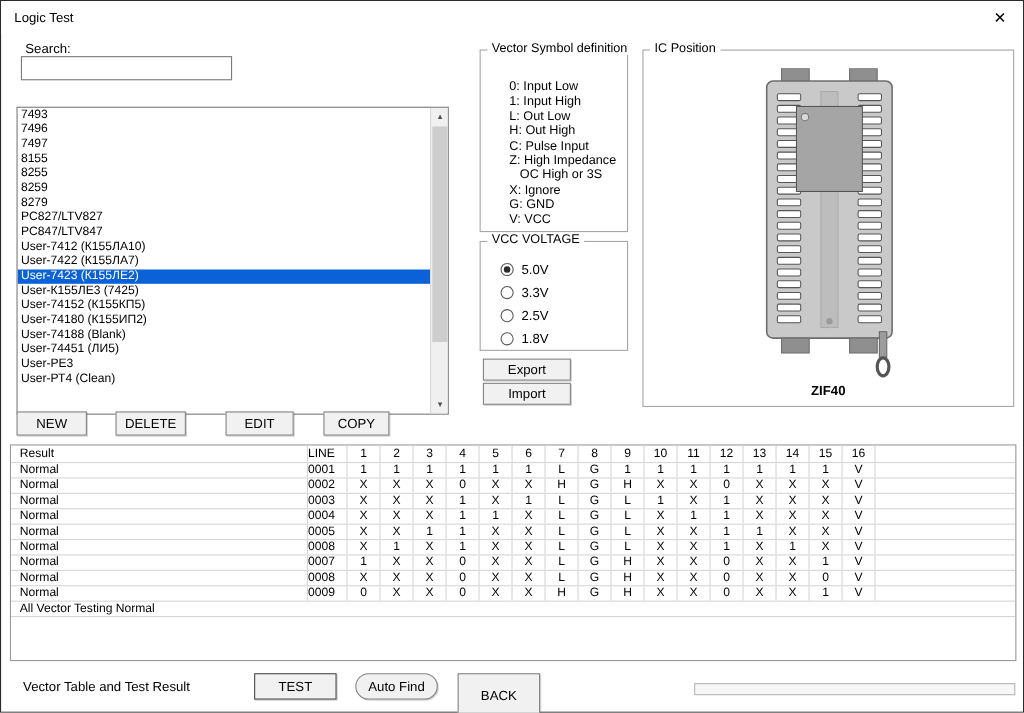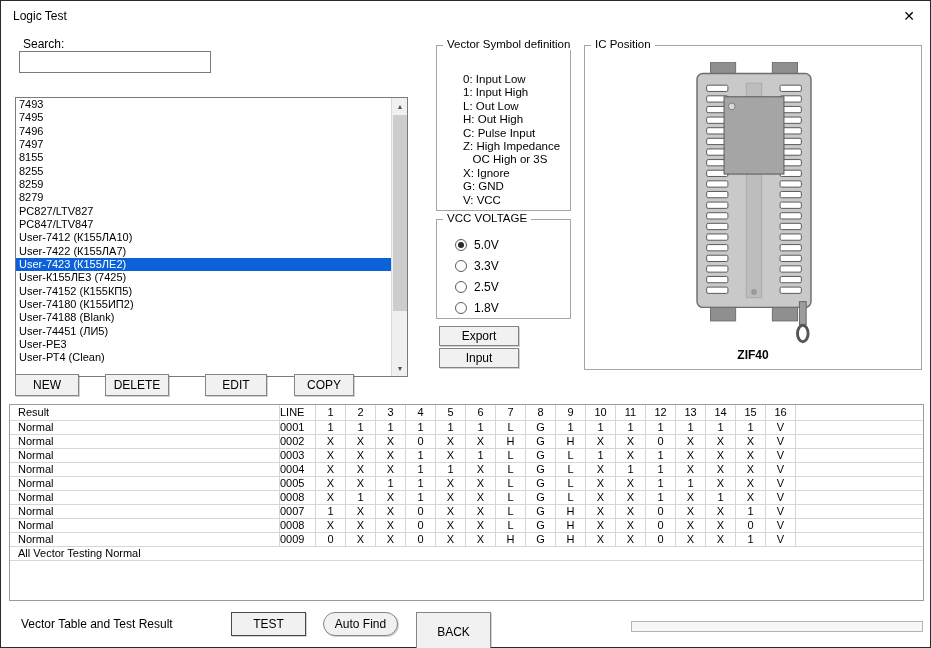--- a/index.html
+++ b/index.html
@@ -86,21 +86,20 @@
       <span>✕</span>
     </div>
   </div>
 
   <div class="search-label">Search:</div>
   <input class="search-input" type="text" value="" style="">
 
   <div class="listbox">
     <div class="list-inner">
         <div class="list-item">7493</div>
-        <div class="list-item">7495</div>
         <div class="list-item">7496</div>
         <div class="list-item">7497</div>
         <div class="list-item">8155</div>
         <div class="list-item">8255</div>
         <div class="list-item">8259</div>
         <div class="list-item">8279</div>
         <div class="list-item">PC827/LTV827</div>
         <div class="list-item">PC847/LTV847</div>
         <div class="list-item">User-7412 (К155ЛА10)</div>
         <div class="list-item">User-7422 (К155ЛА7)</div>
@@ -161,21 +160,21 @@
           <span class="radio-label">2.5V</span>
         </div>
         <div class="radio-row">
           <span class="radio"></span>
           <span class="radio-label">1.8V</span>
         </div>
       </div>
   </div>
 
   <div class="btn btn-export">Export</div>
-  <div class="btn btn-import">Input</div>
+  <div class="btn btn-import">Import</div>
 
   <div class="groupbox gb-ic">
     <span class="gb-label">IC Position</span>
     <svg class="zif-svg" viewBox="0 0 130 295">
 
       <rect x="20" y="0" width="26" height="15" fill="#8f8f8f" stroke="#6e6e6e"></rect>
       <rect x="84" y="0" width="26" height="15" fill="#8f8f8f" stroke="#6e6e6e"></rect>
 
       <rect x="6" y="12" width="118" height="242" rx="6" fill="#c9c9c9" stroke="#6e6e6e" stroke-width="1.5"></rect>
 

